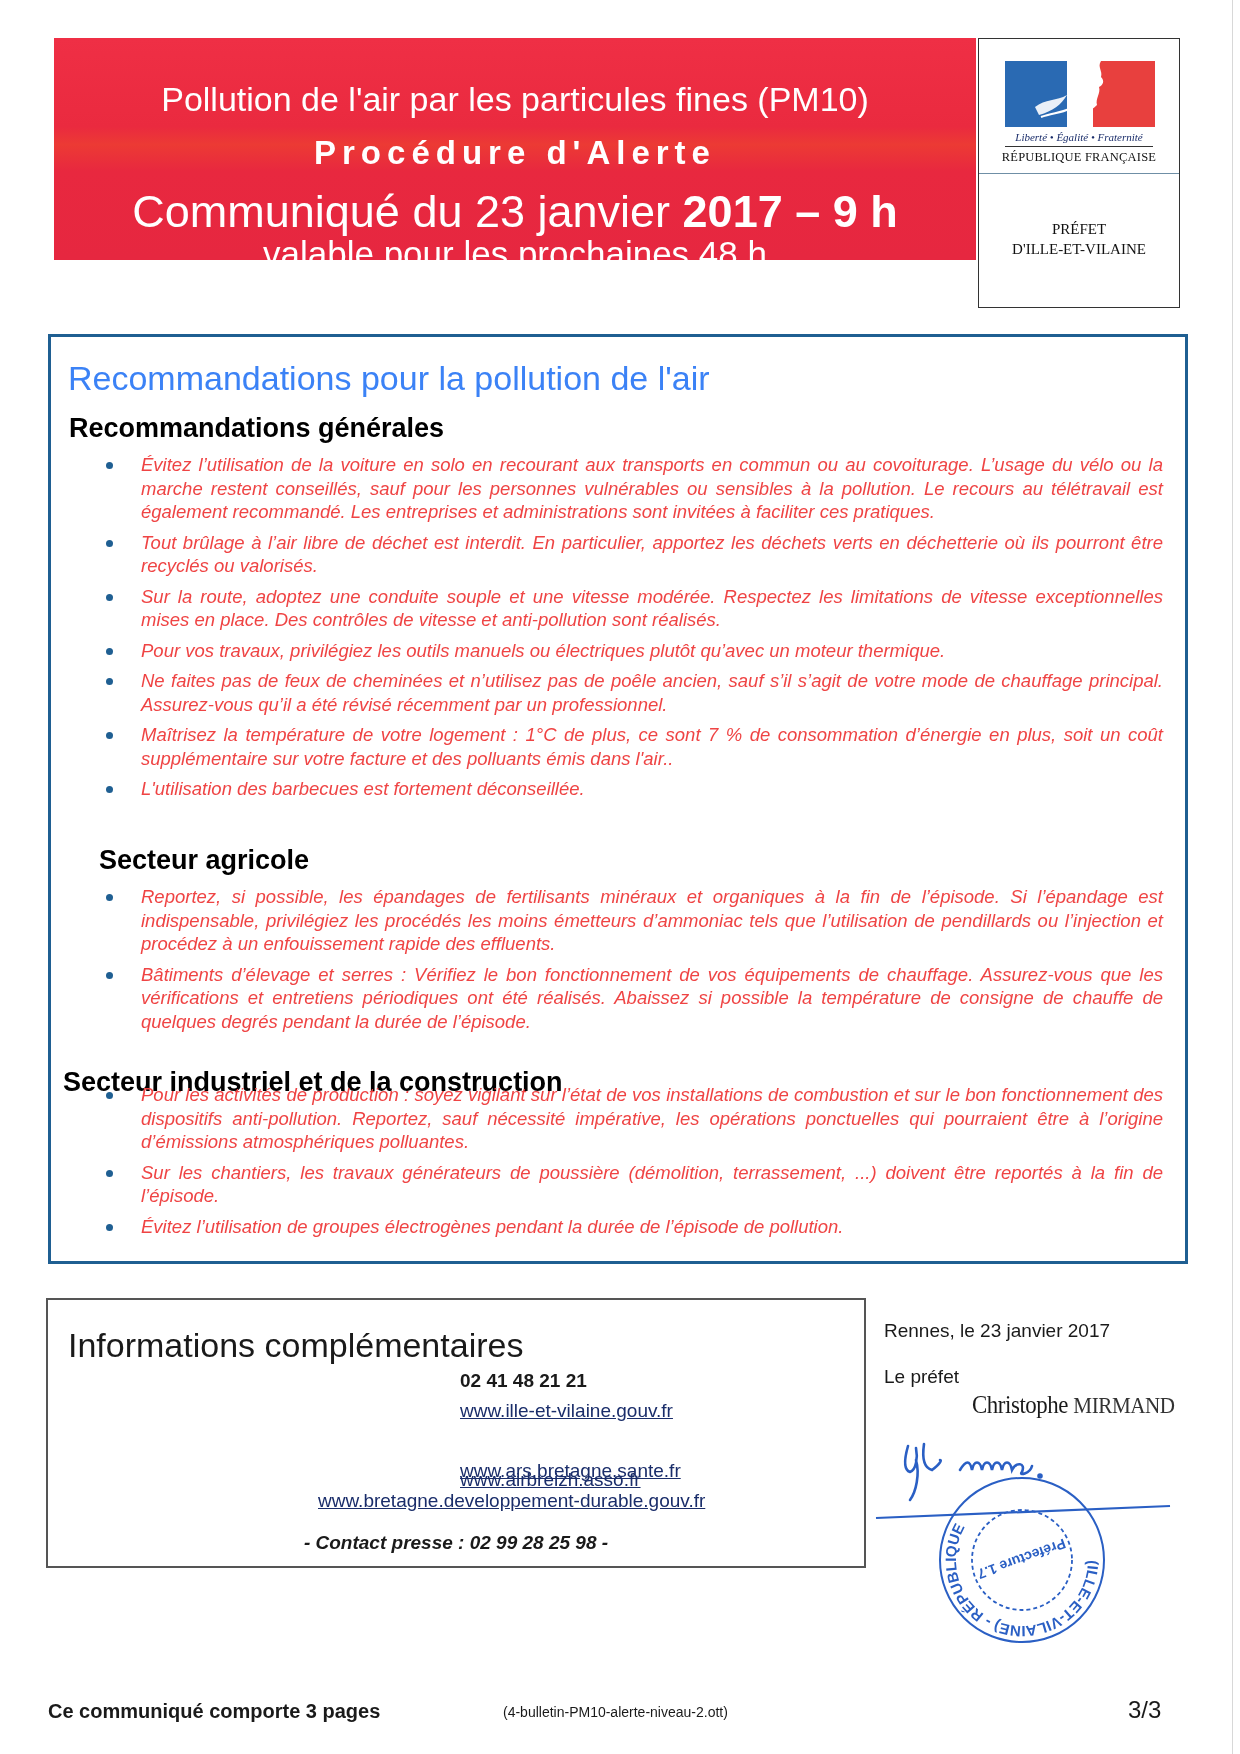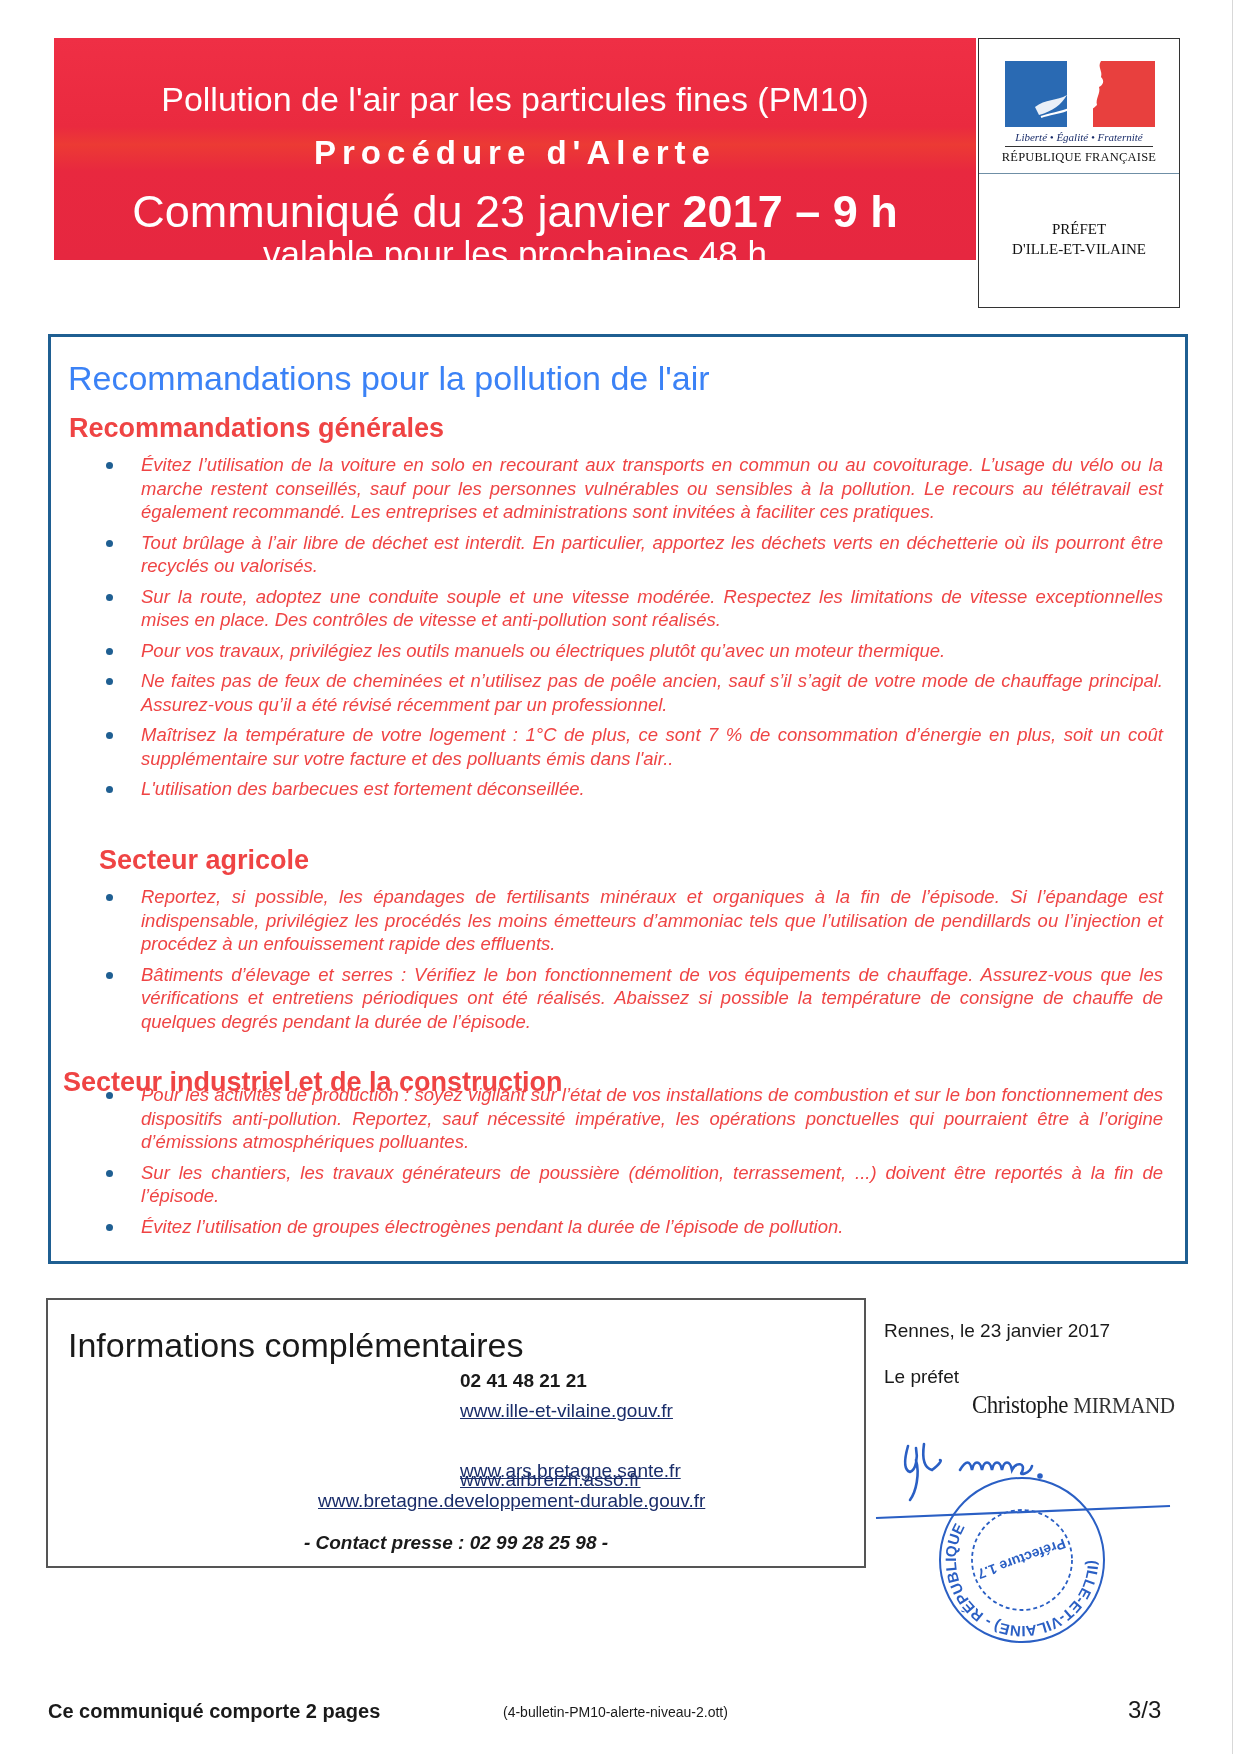--- a/index.html
+++ b/index.html
@@ -31,21 +31,21 @@
   .logo-rf { position: absolute; left: 0; right: 0; top: 111px; text-align: center; font-family: "Liberation Serif", serif; font-size: 12.5px; color: #111; letter-spacing: 0.2px; }
   .logo-divider { position: absolute; left: 0; right: 0; top: 134px; height: 1px; background: #6f8fa6; }
   .logo-prefet { position: absolute; left: 0; right: 0; top: 180px; text-align: center; font-family: "Liberation Serif", serif; font-size: 15px; line-height: 20px; color: #111; }
 
   
   .reco-box {
     position: absolute; left: 48px; top: 334px; width: 1140px; height: 930px;
     border: 3px solid #1f5f92; box-sizing: border-box; background: #fff;
   }
   .reco-title { position: absolute; left: 17px; top: 22px; font-size: 34px; color: #3b82f6; }
-  .section-head { position: absolute; font-size: 27px; font-weight: bold; color: #ef4444; }
+  .section-head { position: absolute; font-size: 27px; font-weight: bold; color: #000000; }
   ul.items { position: absolute; margin: 0; padding: 0; list-style: none; left: 0; right: 22px; }
   ul.items li {
     position: relative; padding-left: 90px; font-size: 18.5px; line-height: 23.5px; text-align: justify;
     margin-bottom: 7px; color: #ef4444; font-style: italic;
   }
   ul.items li .bullet {
     position: absolute; left: 55px; top: 9px; width: 7px; height: 7px; border-radius: 50%; background: #1f5f92;
   }
 
   
@@ -173,15 +173,15 @@
     <defs>
       <path id="stampArc" d="M152 130 m-66 0 a66 66 0 1 1 132 0 a66 66 0 1 1 -132 0"></path>
     </defs>
     <text font-family="Liberation Sans, sans-serif" font-size="15" font-weight="bold" fill="#2a5fc4" stroke="none" transform="rotate(180 152 130)">
       <textPath href="#stampArc">(ILLE-ET-VILAINE) - RÉPUBLIQUE</textPath>
     </text>
     <text x="152" y="136" text-anchor="middle" font-family="Liberation Sans, sans-serif" font-size="14" font-weight="bold" fill="#2a5fc4" stroke="none" transform="rotate(160 152 130)">Préfecture 1.7</text>
   </g>
 </svg>
 
-<div class="footer-left">Ce communiqué comporte 2 pages</div>
+<div class="footer-left">Ce communiqué comporte 3 pages</div>
 <div class="footer-file">(4-bulletin-PM10-alerte-niveau-2.ott)</div>
 <div class="footer-page">3/3</div>
 
 </body></html>

